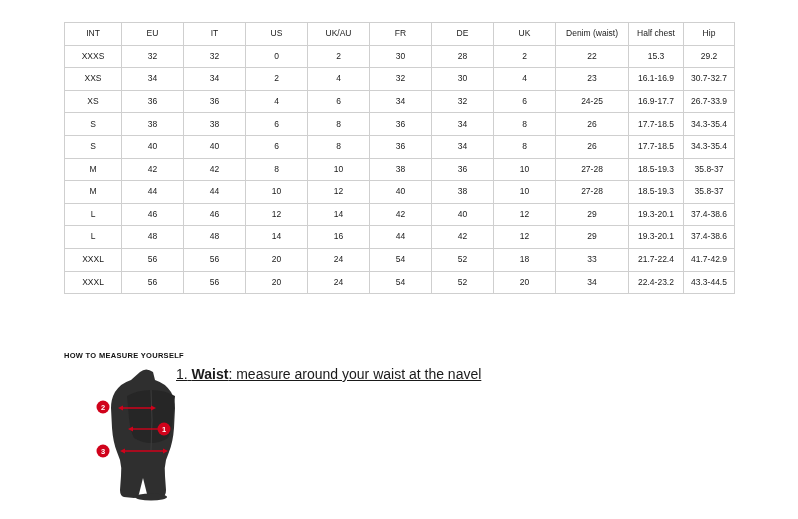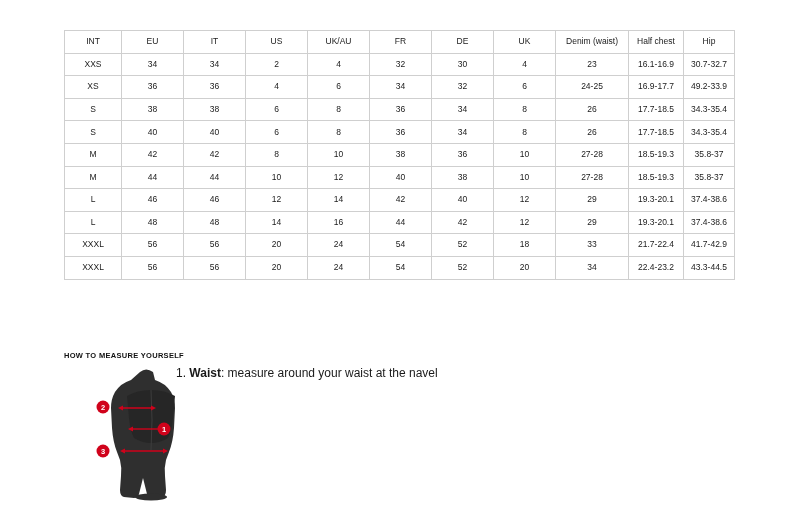--- a/index.html
+++ b/index.html
@@ -21,21 +21,20 @@
   .table-wrap {
     position: absolute;
     left: 64px;
     top: 22px;
     width: 670px;
   }
   table.size-table {
     border-collapse: collapse;
     width: 670px;
     table-layout: fixed;
-    margin-top: 8px;
   }
   table.size-table th,
   table.size-table td {
     border: 1px solid #cfcfcf;
     height: 22.6px;
     text-align: center;
     vertical-align: middle;
     font-size: 8.5px;
     color: #1a1a1a;
     font-weight: normal;
@@ -75,24 +74,25 @@
     width: 110px;
     height: 135px;
   }
   .notes {
     position: absolute;
     left: 176px;
     top: 366px;
     width: 400px;
   }
   .note {
-    font-size: 12px;
+    font-size: 14px;
     color: #1a1a1a;
     margin-bottom: 11px;
     line-height: 1.2;
+    text-decoration: underline;
   }
   .note b { font-weight: bold; }
   .note .num { font-weight: normal; }
 
   svg { display: block; }
 </style>
 </head>
 <body>
 
 <div class="page">
@@ -122,20 +122,33 @@
           <th>FR</th>
           <th>DE</th>
           <th>UK</th>
           <th>Denim (waist)</th>
           <th>Half chest</th>
           <th>Hip</th>
         </tr>
       </thead>
       <tbody>
         <tr>
+          <td>XXXS</td>
+          <td>32</td>
+          <td>32</td>
+          <td>0</td>
+          <td>2</td>
+          <td>30</td>
+          <td>28</td>
+          <td>2</td>
+          <td>22</td>
+          <td>15.3</td>
+          <td>29.2</td>
+        </tr>
+        <tr>
           <td>XXS</td>
           <td>34</td>
           <td>34</td>
           <td>2</td>
           <td>4</td>
           <td>32</td>
           <td>30</td>
           <td>4</td>
           <td>23</td>
           <td>16.1-16.9</td>
@@ -145,21 +158,21 @@
           <td>XS</td>
           <td>36</td>
           <td>36</td>
           <td>4</td>
           <td>6</td>
           <td>34</td>
           <td>32</td>
           <td>6</td>
           <td>24-25</td>
           <td>16.9-17.7</td>
-          <td>49.2-33.9</td>
+          <td>26.7-33.9</td>
         </tr>
         <tr>
           <td>S</td>
           <td>38</td>
           <td>38</td>
           <td>6</td>
           <td>8</td>
           <td>36</td>
           <td>34</td>
           <td>8</td>

